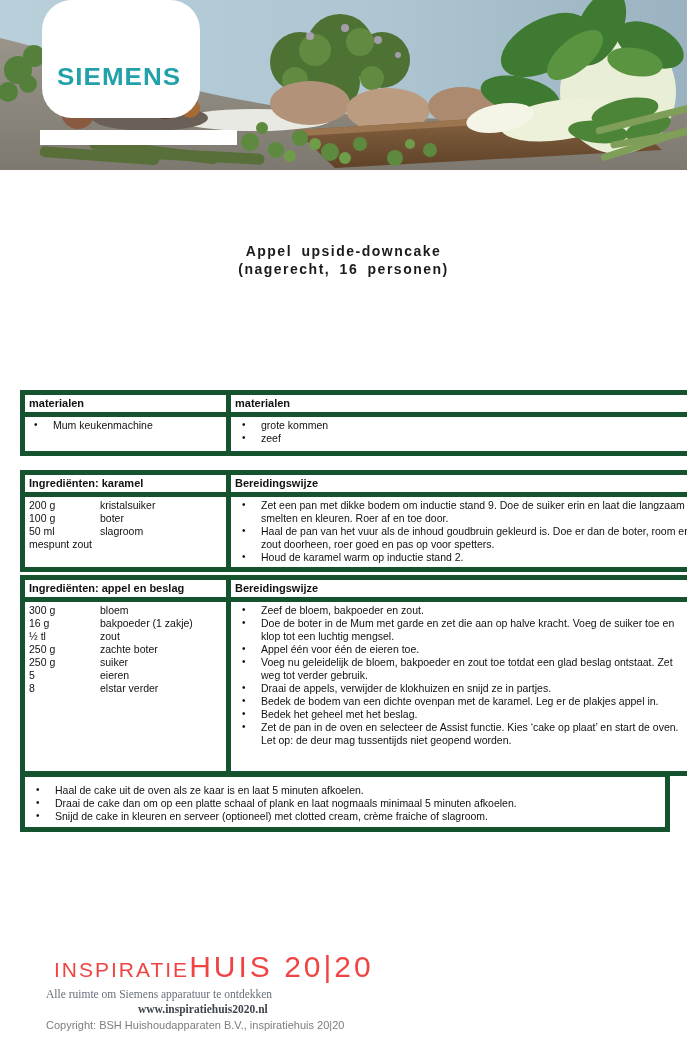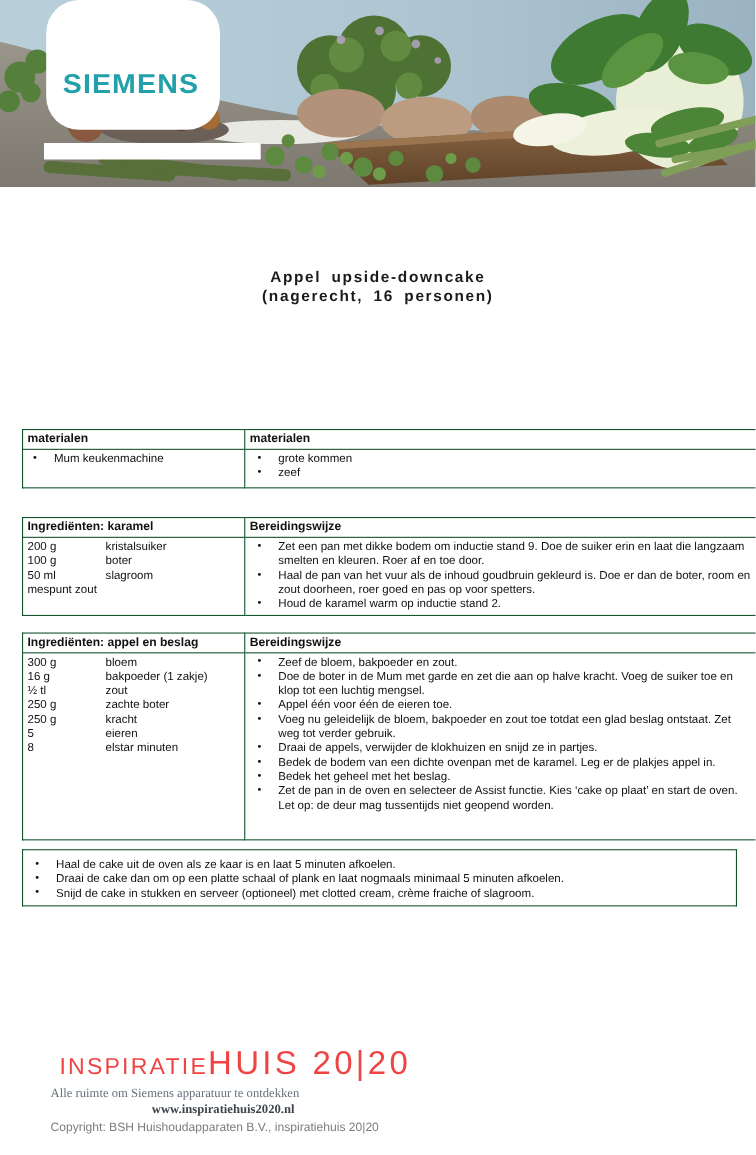--- a/index.html
+++ b/index.html
@@ -34,21 +34,21 @@
     letter-spacing:1.5px; word-spacing:4px; line-height:18px; color:#1b1b1b;
   }
 
   
   table.tbl {
     position:absolute; left:20px; width:650px;
     border-collapse:collapse; table-layout:fixed;
     font-size:10.5px; line-height:13px; color:#111;
   }
   .tbl td {
-    border:1px solid #14532d; vertical-align:top; padding:2px 4px;
+    border:5px solid #14532d; vertical-align:top; padding:2px 4px;
     overflow:hidden;
   }
   .tbl .hdr { font-weight:bold; font-size:11px; padding:2px 4px; }
   .col-l { width:193px; }
   .col-r { width:457px; }
 
   ul.blist { margin:0; padding:0; list-style:none; }
   ul.blist li { position:relative; padding-left:24px; margin:0; }
   ul.blist li::before {
     content:"\2022"; position:absolute; left:5px; top:-1px; font-size:10px;
@@ -287,29 +287,29 @@
         <div class="ing-row">
           <span class="ing-amt">½ tl</span>
           <span class="ing-name">zout</span>
         </div>
         <div class="ing-row">
           <span class="ing-amt">250 g</span>
           <span class="ing-name">zachte boter</span>
         </div>
         <div class="ing-row">
           <span class="ing-amt">250 g</span>
-          <span class="ing-name">kracht</span>
+          <span class="ing-name">suiker</span>
         </div>
         <div class="ing-row">
           <span class="ing-amt">5</span>
           <span class="ing-name">eieren</span>
         </div>
         <div class="ing-row">
           <span class="ing-amt">8</span>
-          <span class="ing-name">elstar minuten</span>
+          <span class="ing-name">elstar verder</span>
         </div>
       </td>
       <td class="body-cell">
         <ul class="blist steps">
           <li>Zeef de bloem, bakpoeder en zout.</li>
           <li>Doe de boter in de Mum met garde en zet die aan op halve kracht. Voeg de suiker toe en klop tot een luchtig mengsel.</li>
           <li>Appel één voor één de eieren toe.</li>
           <li>Voeg nu geleidelijk de bloem, bakpoeder en zout toe totdat een glad beslag ontstaat. Zet weg tot verder gebruik.</li>
           <li>Draai de appels, verwijder de klokhuizen en snijd ze in partjes.</li>
           <li>Bedek de bodem van een dichte ovenpan met de karamel. Leg er de plakjes appel in.</li>
@@ -321,21 +321,21 @@
   </tbody>
     </table>
 
   <table class="tbl t4">
     <tbody>
     <tr>
       <td class="body-cell">
         <ul class="blist steps">
           <li>Haal de cake uit de oven als ze kaar is en laat 5 minuten afkoelen.</li>
           <li>Draai de cake dan om op een platte schaal of plank en laat nogmaals minimaal 5 minuten afkoelen.</li>
-          <li>Snijd de cake in stukken en serveer (optioneel) met clotted cream, crème fraiche of slagroom.</li>
+          <li>Snijd de cake in kleuren en serveer (optioneel) met clotted cream, crème fraiche of slagroom.</li>
         </ul>
       </td>
     </tr>
   </tbody>
     </table>
 
   <div class="footer-logo">
     <span class="lg-small">INSPIRATIE</span><span class="lg-large">HUIS 20|20</span>
   </div>
   <div class="footer-tagline">Alle ruimte om Siemens apparatuur te ontdekken</div>

